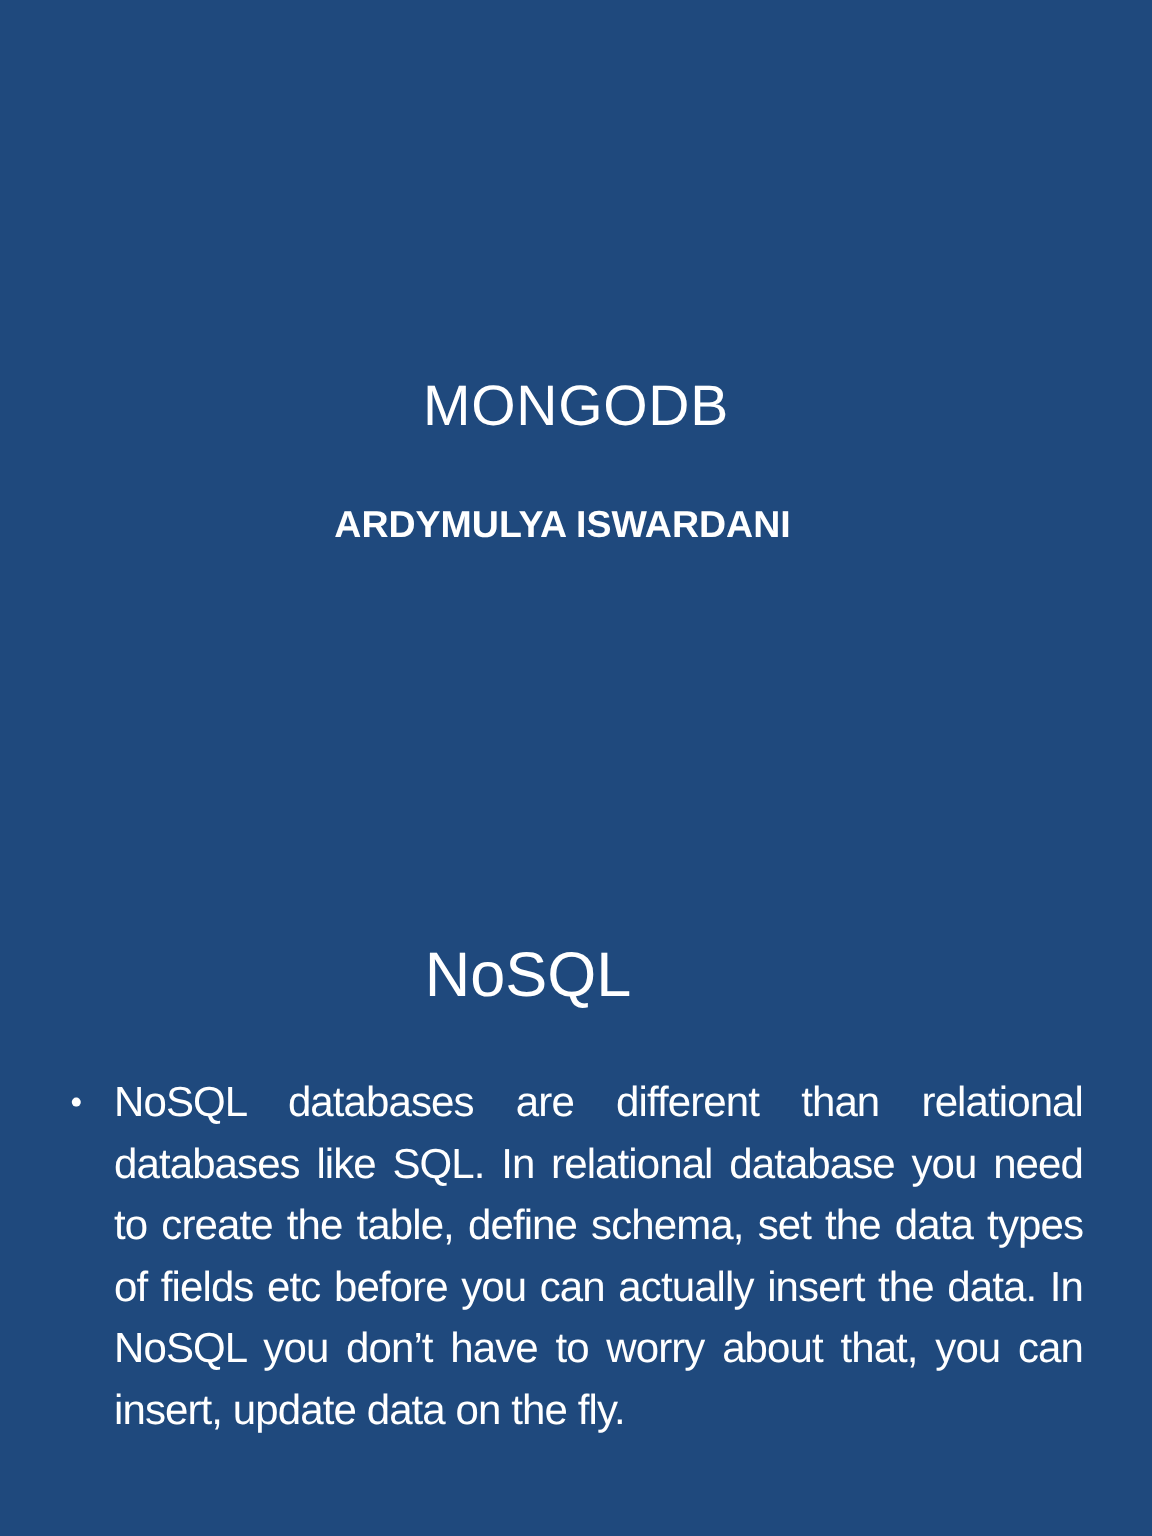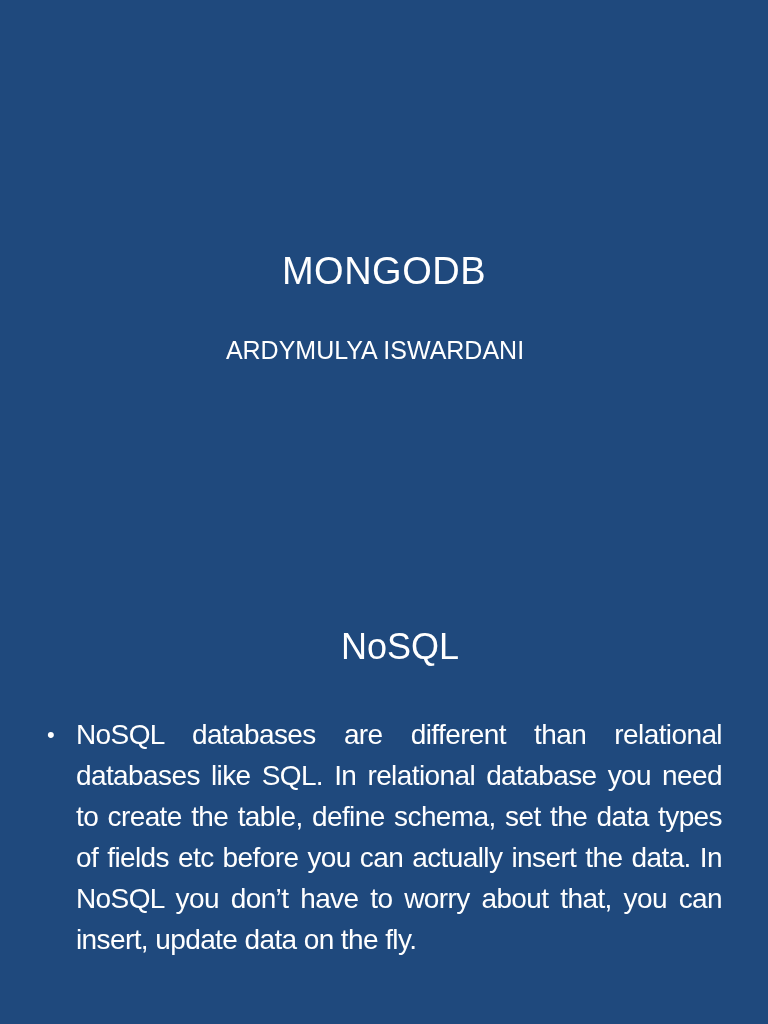--- a/index.html
+++ b/index.html
@@ -35,31 +35,30 @@
       font-weight: normal;
       margin-top: 32px;
     }
     .subtitle {
       position: absolute;
       top: 336px;
       left: 0;
       width: 750px;
       text-align: center;
       font-size: 25px;
-      font-weight: normal;
+      font-weight: bold;
     }
     .title-2 {
       position: absolute;
       top: 50px;
       left: 0;
       width: 704px;
       text-align: center;
-      font-size: 36px;
+      font-size: 42px;
       font-weight: normal;
-      padding-left: 48px;
     }
     .bullet-list {
       position: absolute;
       top: 138px;
       left: 45px;
       width: 677px;
       margin: 0;
       padding: 0;
       list-style: none;
     }

